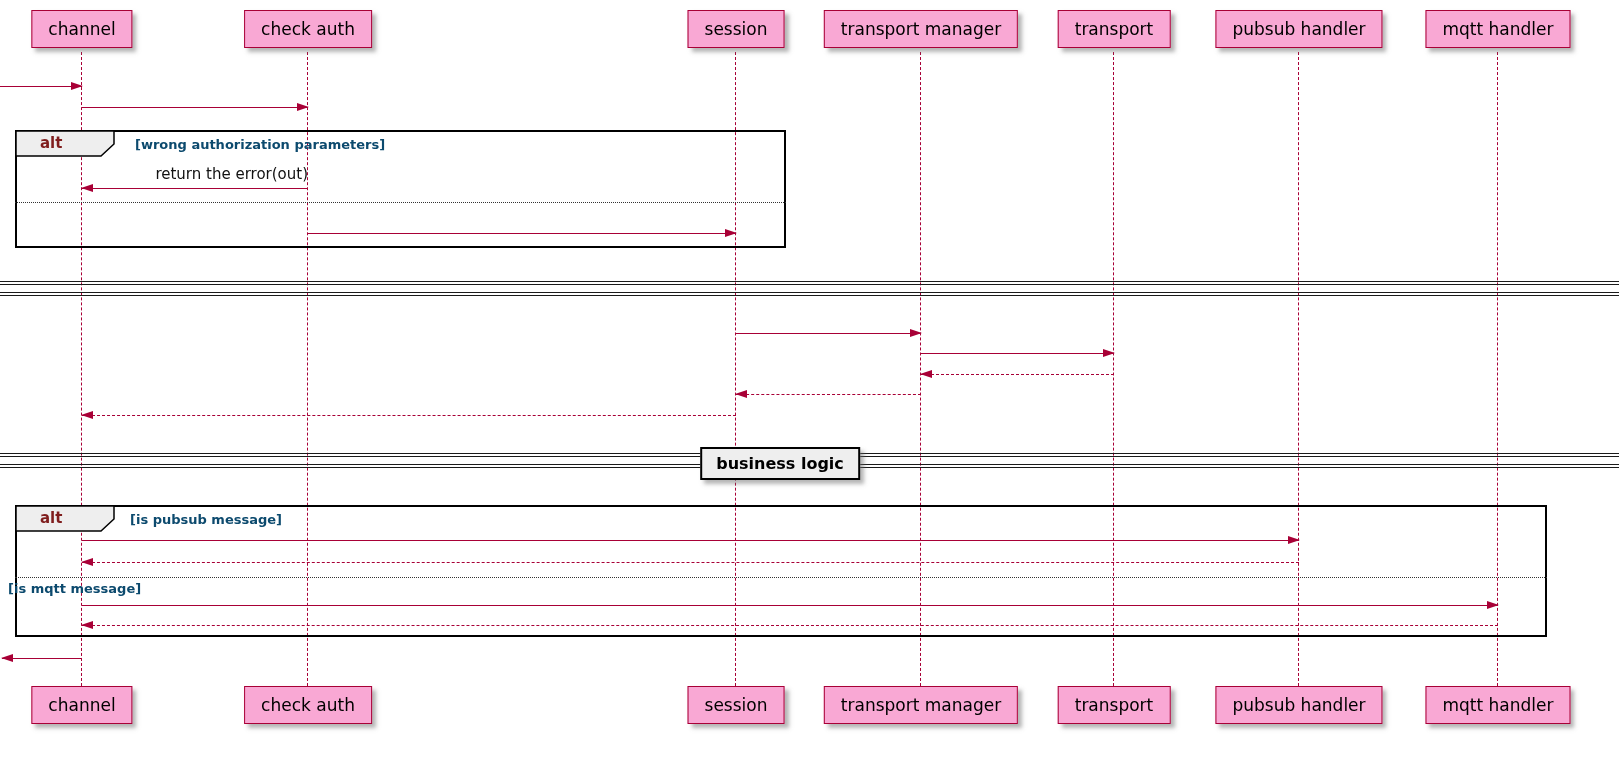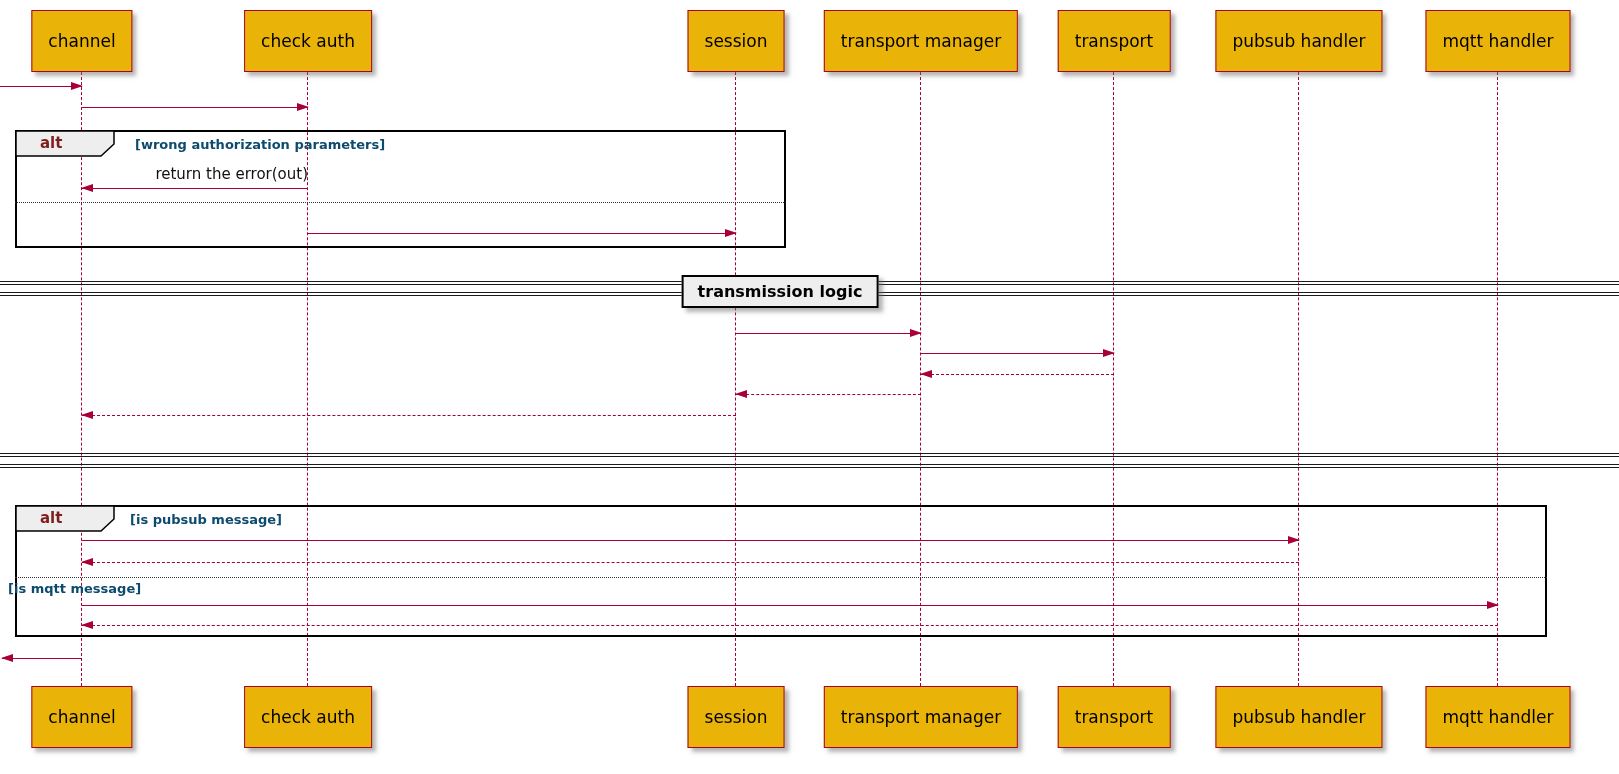--- a/index.html
+++ b/index.html
@@ -4,22 +4,22 @@
 <style>
   * { margin:0; padding:0; box-sizing:border-box; }
   body { background:#ffffff; }
   #canvas {
     position:relative; width:1619px; height:774px; background:#ffffff;
     font-family:"DejaVu Sans","Liberation Sans",sans-serif; overflow:hidden;
   }
   .lifeline { position:absolute; top:52px; height:634px; width:0; border-left:1.5px dashed #A80036; }
   .pbox {
     position:absolute; transform:translateX(-50%);
-    background:#eab308; border:1.8px solid #A80036;
-    padding:20px 16px; font-size:17px; color:#000; white-space:nowrap;
+    background:#f9a8d4; border:1.8px solid #A80036;
+    padding:8px 16px; font-size:17px; color:#000; white-space:nowrap;
     box-shadow:4px 4px 4px rgba(110,110,110,.5);
   }
   .msg { position:absolute; height:0; border-top:1.6px solid #A80036; }
   .msg.dashed { border-top-style:dashed; }
   .head { position:absolute; width:0; height:0; top:-5px;
           border-top:4.5px solid transparent; border-bottom:4.5px solid transparent; }
   .head.r { right:-1px; border-left:12px solid #A80036; }
   .head.l { left:-1px; border-right:12px solid #A80036; }
   .mlabel { position:absolute; font-size:15px; color:#111; text-align:right; white-space:nowrap; }
   .frame { position:absolute; border:2px solid #000; background:transparent; }
@@ -46,21 +46,21 @@
   <div class="lifeline" style="left:735px"></div>
   <div class="lifeline" style="left:920px"></div>
   <div class="lifeline" style="left:1113px"></div>
   <div class="lifeline" style="left:1298px"></div>
   <div class="lifeline" style="left:1497px"></div>
 
   <div class="divline" style="top:281px"></div>
   <div class="divline" style="top:292px"></div>
   <div class="divline" style="top:453px"></div>
   <div class="divline" style="top:464px"></div>
-  <div class="divbox" style="left:780px;top:275px">transmission logic</div>
+  <div class="divbox" style="left:780px;top:447px">business logic</div>
 
   <div class="frame" style="left:15px;top:130px;width:771px;height:118px"></div>
   <svg class="pent" style="left:15px;top:130px" width="100" height="27" viewBox="0 0 100 27">
     <path d="M1,1 H99 V14 L86,26 H1 Z" fill="#EEEEEE" stroke="#000000" stroke-width="1.5"></path>
   </svg>
   <span class="kw" style="left:40px;top:134px">alt</span>
   <span class="cond" style="left:135px;top:137px">[wrong authorization parameters]</span>
   <div class="dotsep" style="left:15px;top:202px;width:771px"></div>
 
   <div class="frame" style="left:15px;top:505px;width:1532px;height:132px"></div>

